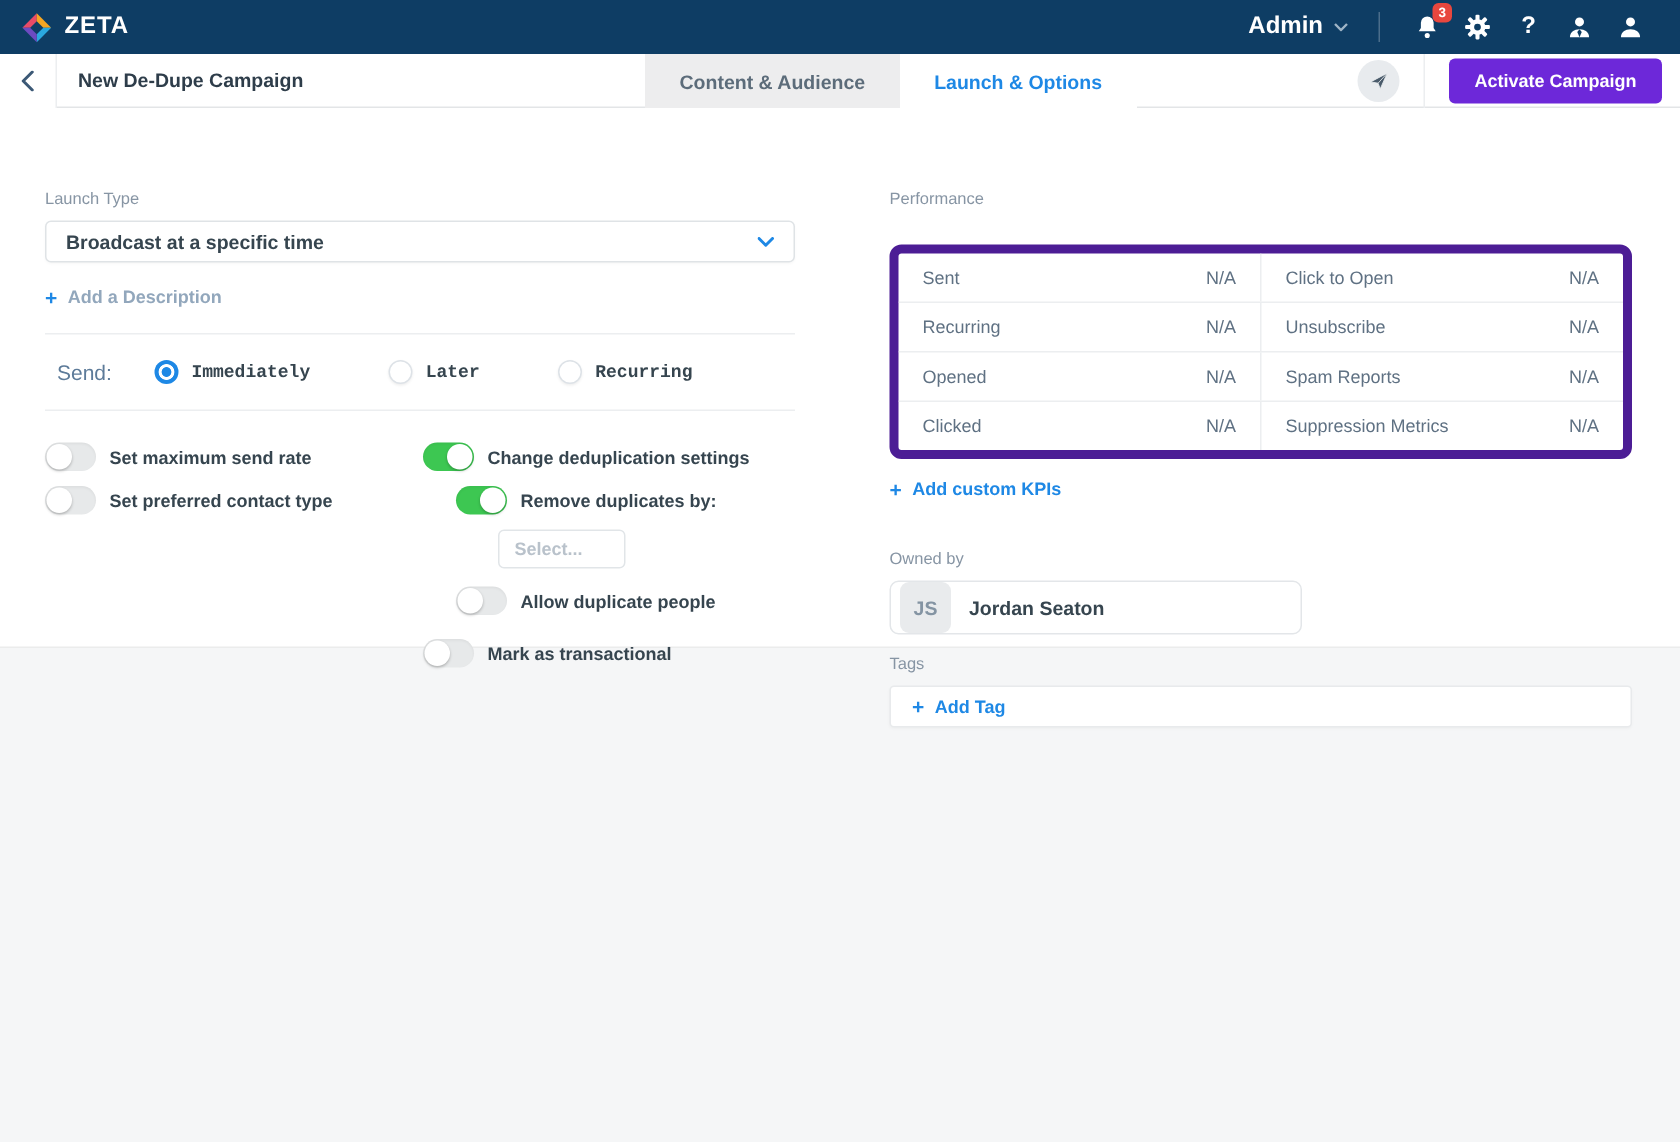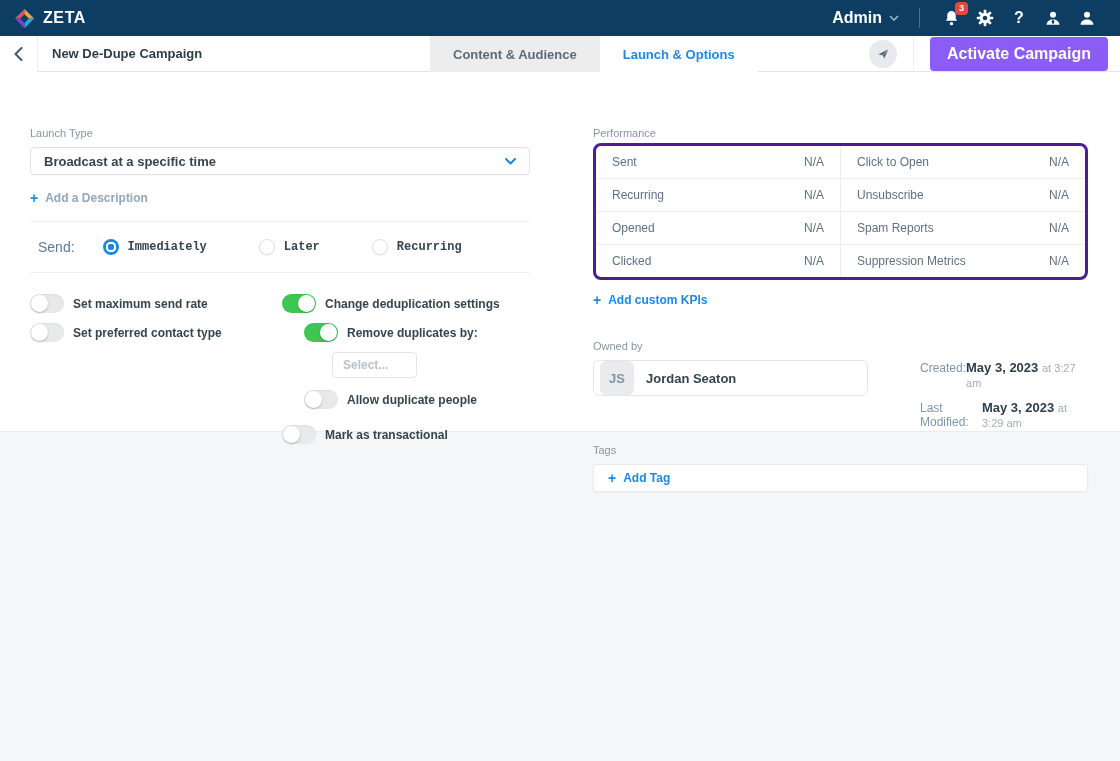--- a/index.html
+++ b/index.html
@@ -21,21 +21,21 @@
   
   .toolbar { height:36px; background:#ffffff; border-bottom:1px solid #e3e5e7; display:flex; align-items:center; position:relative; }
   .back-btn { width:38px; height:36px; border:none; border-right:1px solid #eceef0; background:#fff; display:flex; align-items:center; justify-content:center; cursor:pointer; }
   .title { margin-left:14px; font-size:13px; font-weight:bold; color:#2e3d4a; }
   .tabs { position:absolute; left:430px; top:0; height:36px; display:flex; }
   .tab { height:36px; display:flex; align-items:center; padding:0 23px; font-size:13px; font-weight:bold; color:#5c6c7a; background:#ededee; cursor:pointer; }
   .tab[data-active="true"] { background:#ffffff; color:#1e88e5; }
   .toolbar-actions { margin-left:auto; display:flex; align-items:center; height:36px; padding-right:12px; }
   .plane-btn { width:28px; height:28px; border-radius:50%; background:#e8ebee; border:none; display:flex; align-items:center; justify-content:center; margin-right:16px; cursor:pointer; }
   .actions-divider { width:1px; height:36px; background:#eceef0; margin-right:16px; }
-  .activate-btn { background:#8b5cf6; color:#ffffff; font-family:inherit; font-weight:bold; font-size:16px; border:none; border-radius:4px; padding:8px 17px; cursor:default; }
+  .activate-btn { background:#6d28d9; color:#ffffff; font-family:inherit; font-weight:bold; font-size:12px; border:none; border-radius:4px; padding:8px 17px; cursor:default; }
 
   
   .content { position:relative; background:#ffffff; height:360px; border-bottom:1px solid #ebecec; }
   .left-col { position:absolute; left:30px; top:0; width:500px; }
   .right-col { position:absolute; left:593px; top:0; width:495px; }
   .field-label { font-size:11px; color:#8795a4; }
   .mt-top { margin-top:55px; }
 
   .select { margin-top:8px; height:28px; border:1px solid #dfe3e6; border-radius:4px; background:#fff; display:flex; align-items:center; justify-content:space-between; padding:0 13px; font-size:13px; font-weight:bold; color:#36454f; cursor:pointer; box-shadow:0 1px 2px rgba(0,0,0,.03); }
   .add-link { display:inline-flex; align-items:center; gap:7px; margin-top:16px; font-size:12px; cursor:pointer; }
@@ -61,21 +61,21 @@
   .toggle { width:34px; height:19px; border-radius:10px; background:#e7e9ea; position:relative; flex:0 0 auto; cursor:pointer; box-shadow:inset 0 1px 2px rgba(0,0,0,.05); }
   .toggle::after { content:""; position:absolute; width:17px; height:17px; border-radius:50%; background:#fff; top:1px; left:1px; box-shadow:0 1px 2px rgba(0,0,0,.25); }
   .toggle[data-state="on"] { background:#3dc752; }
   .toggle[data-state="on"]::after { left:auto; right:1px; }
   .toggle-label { font-size:12px; font-weight:bold; color:#36454f; white-space:nowrap; }
   .indent { margin-left:22px; }
   .mini-select { width:85px; height:26px; border:1px solid #e1e5e8; border-radius:4px; background:#fff; display:flex; align-items:center; justify-content:space-between; padding:0 10px; font-size:12px; font-weight:bold; color:#b9c2cb; margin:7px 0 12px 50px; cursor:pointer;gap:28px; }
   .toggle-row.gap-top { margin-top:16px; }
 
   
-  .perf-card { margin-top:4px; border:3px solid #4c1d95; border-radius:8px; background:#fff; overflow:hidden; }
+  .perf-card { margin-top:24px; border:6px solid #4c1d95; border-radius:8px; background:#fff; overflow:hidden; }
   .perf-row { display:flex; }
   .perf-row + .perf-row { border-top:1px solid #eceef0; }
   .perf-half { flex:1; display:flex; justify-content:space-between; align-items:center; padding:9px 16px; }
   .perf-half.right { border-left:1px solid #eceef0; }
   .perf-label, .perf-value { font-size:12px; color:#5f7183; }
   .add-kpis { margin-top:13px; }
 
   
   .owner-label { margin-top:31px; }
   .owner-row { display:flex; margin-top:8px; }
@@ -302,30 +302,20 @@
         <span class="plus">+</span>
         <span class="blue-link">Add custom KPIs</span>
       </div>
 
       <div class="field-label owner-label">Owned by</div>
       <div class="owner-row">
         <div class="owner-card">
           <span class="avatar">JS</span>
           <span class="owner-name">Jordan Seaton</span>
         </div>
-        <div class="meta">
-          <div class="meta-row">
-            <span class="meta-label">Created:</span>
-            <span class="meta-value"><span>May 3, 2023</span> <span class="meta-time">at 3:27 am</span></span>
-          </div>
-          <div class="meta-row">
-            <span class="meta-label">Last Modified:</span>
-            <span class="meta-value"><span>May 3, 2023</span> <span class="meta-time">at 3:29 am</span></span>
-          </div>
-        </div>
       </div>
 
       <div class="field-label tags-label">Tags</div>
       <div class="tag-bar">
         <div class="add-link">
           <span class="plus">+</span>
           <span class="blue-link">Add Tag</span>
         </div>
       </div>
     </section>

